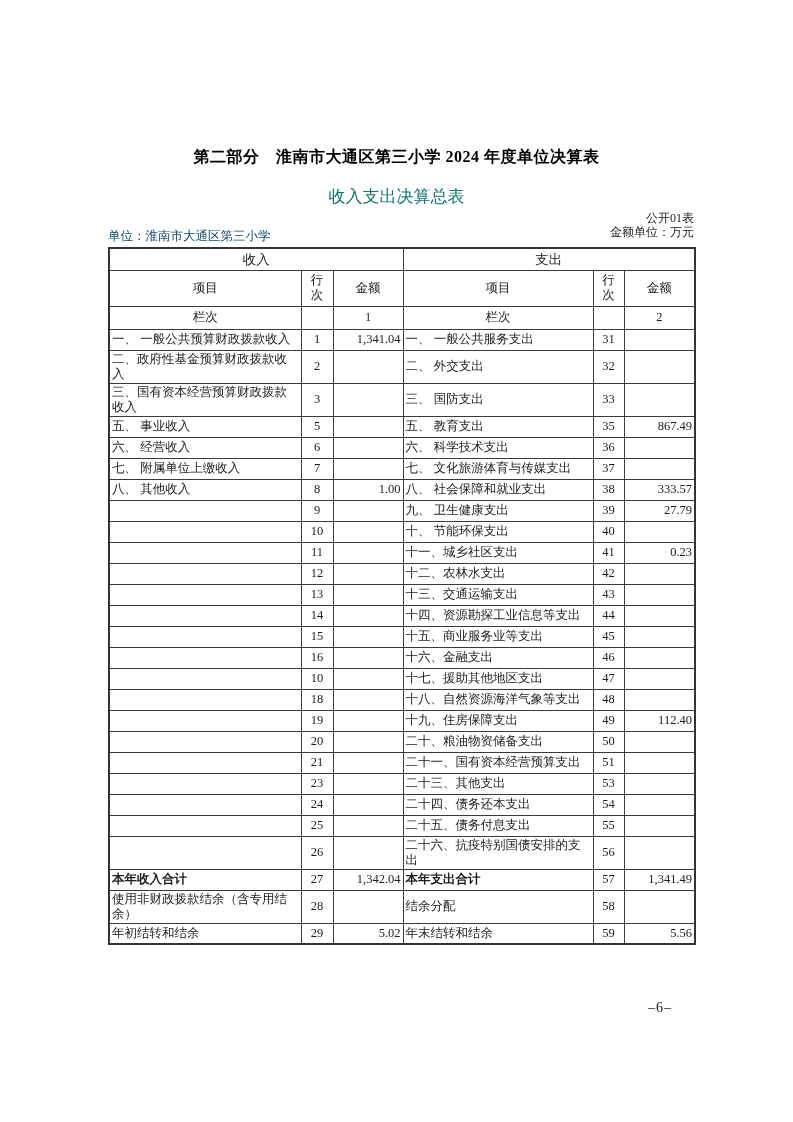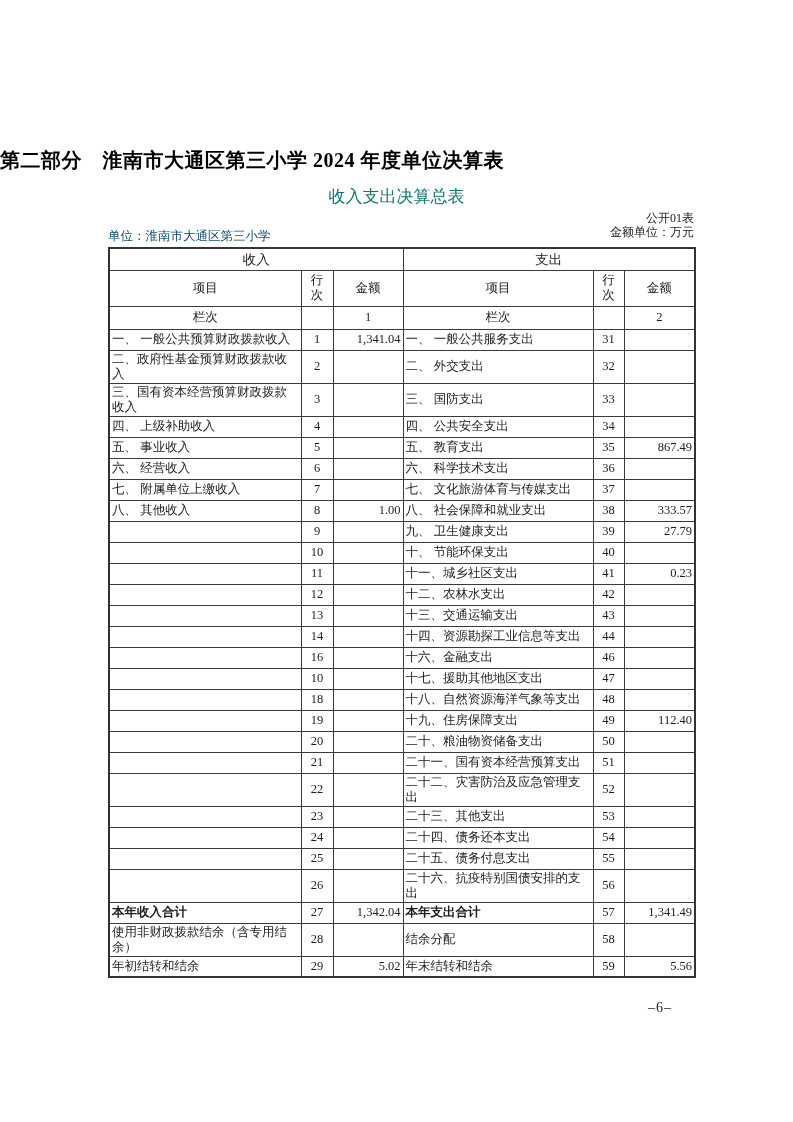--- a/index.html
+++ b/index.html
@@ -5,21 +5,21 @@
   * { box-sizing: border-box; margin: 0; padding: 0; }
   html, body { width: 793px; height: 1122px; }
   body {
     background: #ffffff;
     position: relative;
     font-family: "Liberation Serif", "DejaVu Serif", serif;
     color: #1c1c1c;
   }
   .title {
     position: absolute; top: 147px; left: 0; width: 100%;
-    font-size: 20px; font-weight: bold; color: #000;
+    text-align: center; font-size: 16px; font-weight: bold; color: #000;
     letter-spacing: 0.5px; white-space: pre;
   }
   .subtitle {
     position: absolute; top: 185px; left: 0; width: 100%;
     text-align: center; font-size: 17px; color: #0f766e;
   }
   .meta {
     position: absolute; top: 211px; right: 99px;
     text-align: right; font-size: 12px; line-height: 14px; color: #222;
   }
@@ -118,28 +118,20 @@
   </tr>
       <tr>
     <td class="item">三、国有资本经营预算财政拨款收入</td>
     <td class="num">3</td>
     <td class="amt"></td>
     <td class="item">三、 国防支出</td>
     <td class="num">33</td>
     <td class="amt"></td>
   </tr>
       <tr>
-    <td class="item">四、 上级补助收入</td>
-    <td class="num">4</td>
-    <td class="amt"></td>
-    <td class="item">四、 公共安全支出</td>
-    <td class="num">34</td>
-    <td class="amt"></td>
-  </tr>
-      <tr>
     <td class="item">五、 事业收入</td>
     <td class="num">5</td>
     <td class="amt"></td>
     <td class="item">五、 教育支出</td>
     <td class="num">35</td>
     <td class="amt">867.49</td>
   </tr>
       <tr>
     <td class="item">六、 经营收入</td>
     <td class="num">6</td>
@@ -207,20 +199,28 @@
       <tr>
     <td class="item"></td>
     <td class="num">14</td>
     <td class="amt"></td>
     <td class="item">十四、资源勘探工业信息等支出</td>
     <td class="num">44</td>
     <td class="amt"></td>
   </tr>
       <tr>
     <td class="item"></td>
+    <td class="num">15</td>
+    <td class="amt"></td>
+    <td class="item">十五、商业服务业等支出</td>
+    <td class="num">45</td>
+    <td class="amt"></td>
+  </tr>
+      <tr>
+    <td class="item"></td>
     <td class="num">16</td>
     <td class="amt"></td>
     <td class="item">十六、金融支出</td>
     <td class="num">46</td>
     <td class="amt"></td>
   </tr>
       <tr>
     <td class="item"></td>
     <td class="num">10</td>
     <td class="amt"></td>
@@ -251,28 +251,20 @@
     <td class="item">二十、粮油物资储备支出</td>
     <td class="num">50</td>
     <td class="amt"></td>
   </tr>
       <tr>
     <td class="item"></td>
     <td class="num">21</td>
     <td class="amt"></td>
     <td class="item">二十一、国有资本经营预算支出</td>
     <td class="num">51</td>
-    <td class="amt"></td>
-  </tr>
-      <tr>
-    <td class="item"></td>
-    <td class="num">22</td>
-    <td class="amt"></td>
-    <td class="item">二十二、灾害防治及应急管理支出</td>
-    <td class="num">52</td>
     <td class="amt"></td>
   </tr>
       <tr>
     <td class="item"></td>
     <td class="num">23</td>
     <td class="amt"></td>
     <td class="item">二十三、其他支出</td>
     <td class="num">53</td>
     <td class="amt"></td>
   </tr>

